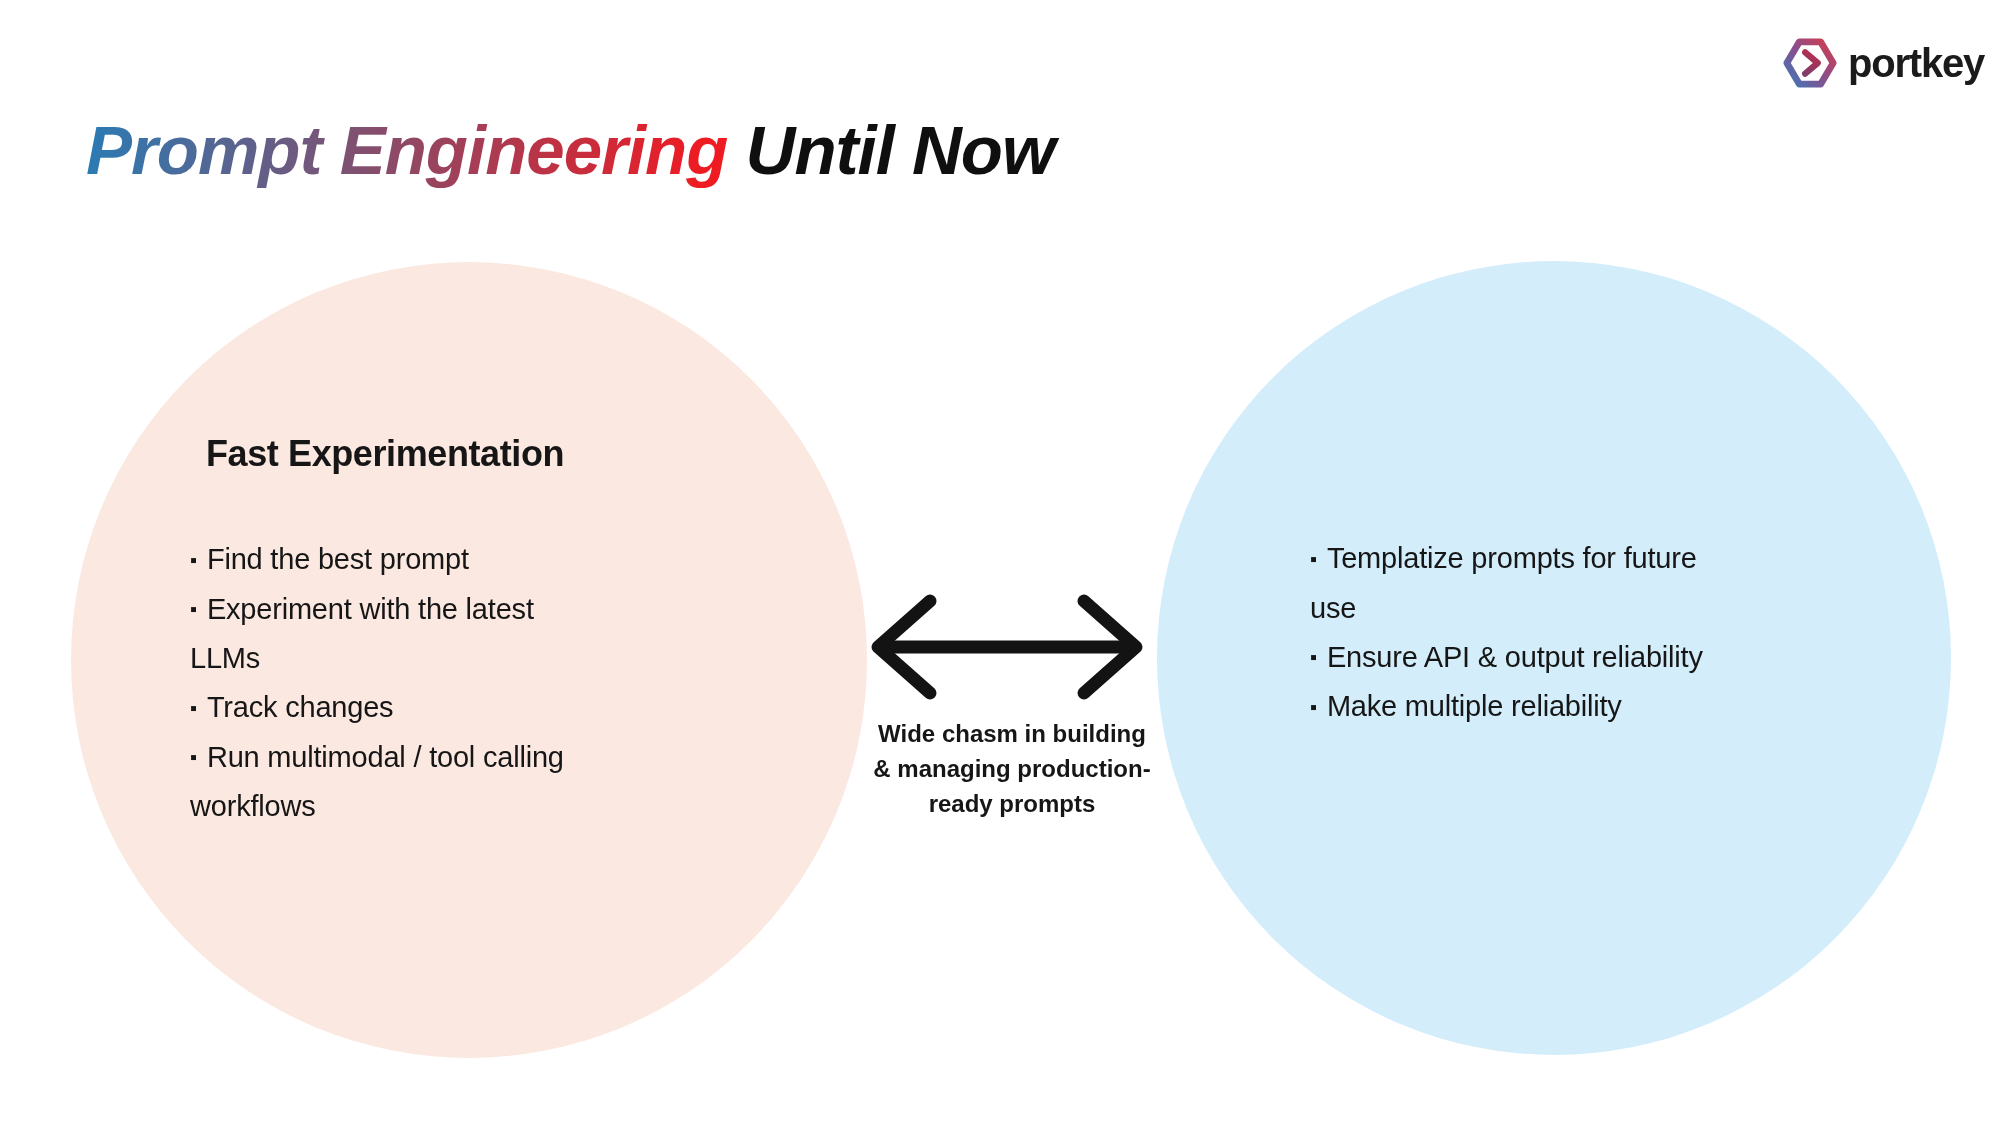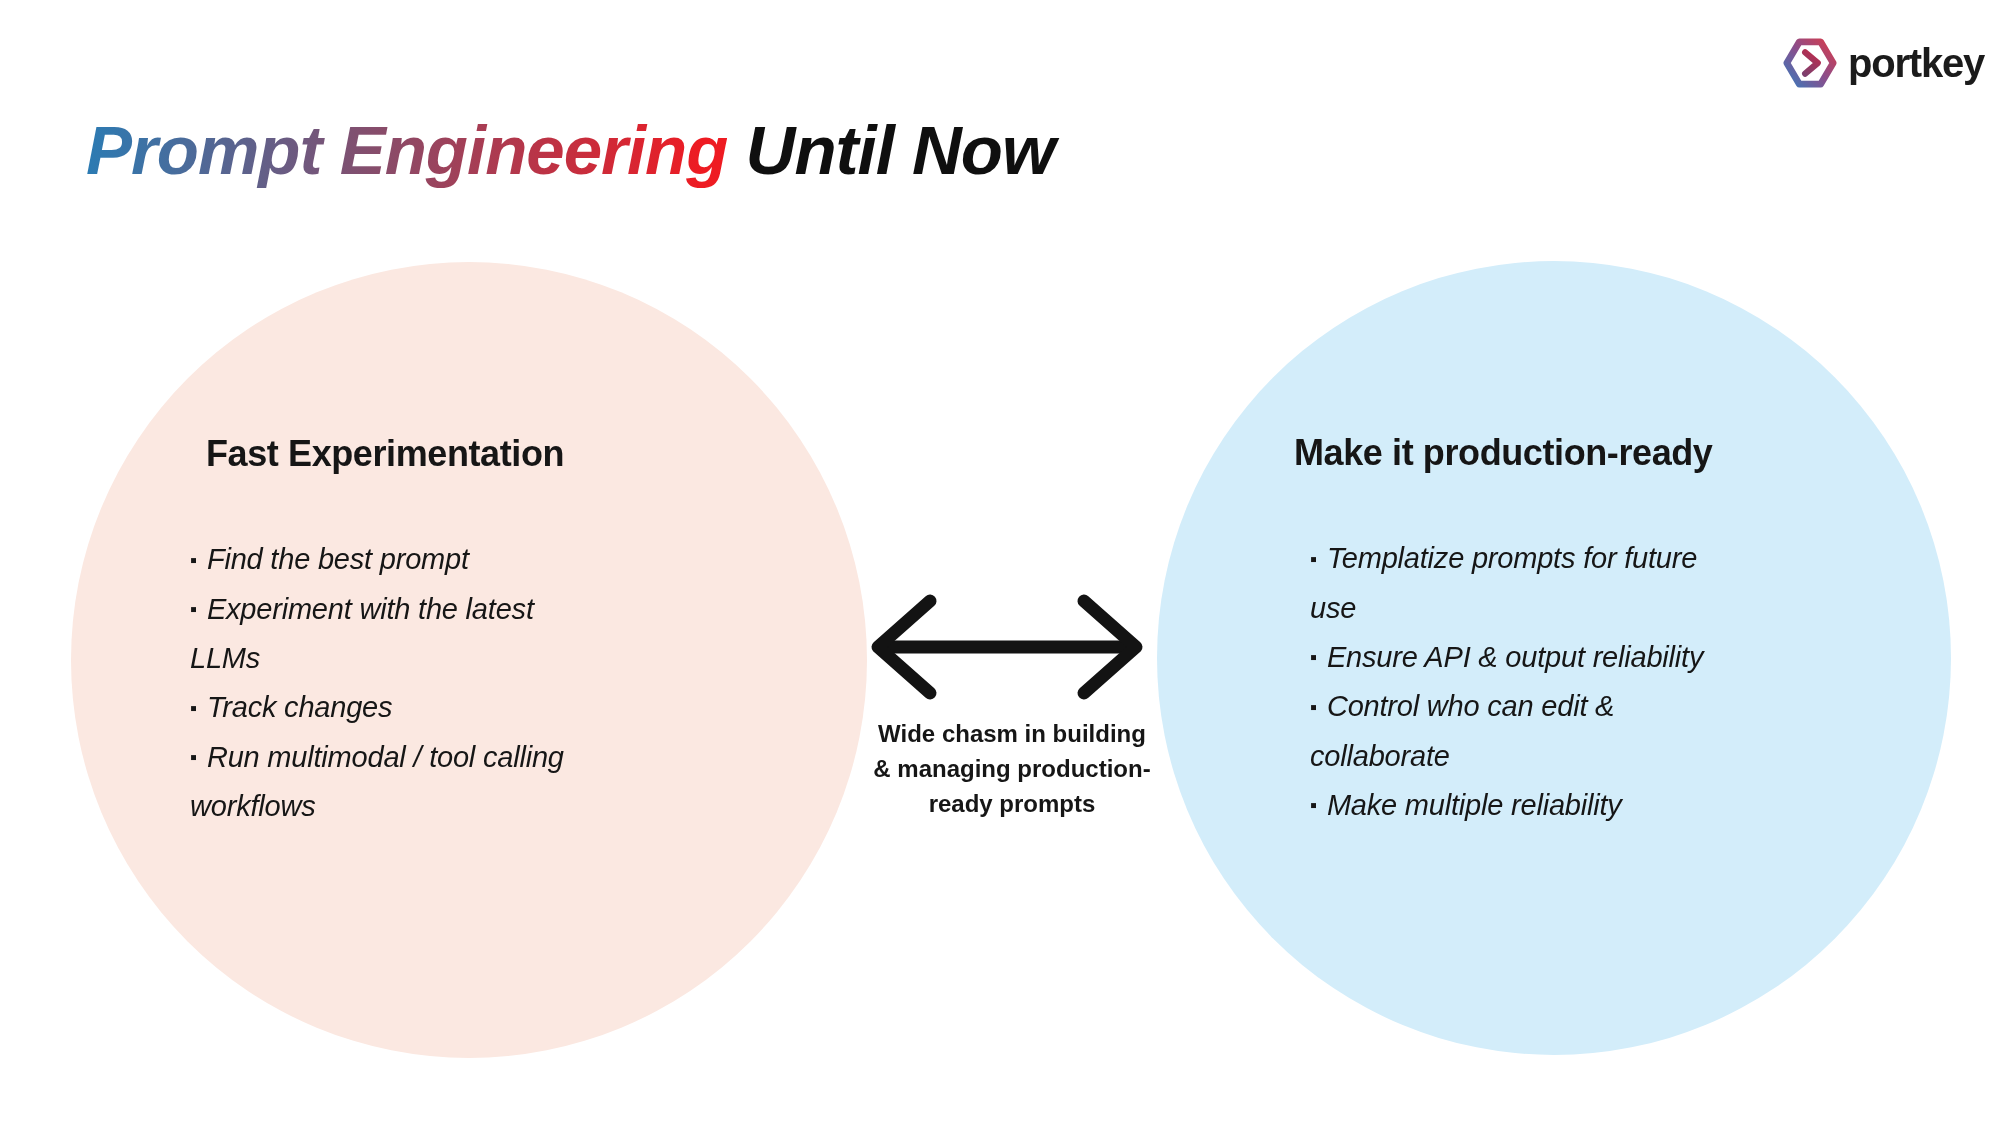--- a/index.html
+++ b/index.html
@@ -84,21 +84,21 @@
   .circle.right .circle-heading { left: 121px; }
   .bullets {
     position: absolute;
     top: 273px;
     font-size: 29px;
     line-height: 49px;
     letter-spacing: -0.2px;
   }
   .circle.left  .bullets { left: 119px; width: 565px; }
   .circle.right .bullets { left: 121px; width: 585px; margin-left: 32px; }
-  .bullet { white-space: pre-wrap; font-style: italic; }
+  .bullet { white-space: pre-wrap; }
   .bullet .glyph {
     font-size: 20px;
     margin-right: 10px;
     vertical-align: 0.12em;
   }
 
   
   .arrow-wrap {
     position: absolute;
     left: 864px;
@@ -163,27 +163,24 @@
       <div class="bullet"><span class="glyph">▪</span><span class="btxt">Find the best prompt</span></div>
       <div class="bullet"><span class="glyph">▪</span><span class="btxt">Experiment with the latest
 LLMs</span></div>
       <div class="bullet"><span class="glyph">▪</span><span class="btxt">Track changes</span></div>
       <div class="bullet"><span class="glyph">▪</span><span class="btxt">Run multimodal / tool calling
 workflows</span></div>
     </div>
   </div>
 
   <div class="circle right">
-    <div class="circle-heading">Make it production-ready</div>
     <div class="bullets">
       <div class="bullet"><span class="glyph">▪</span><span class="btxt">Templatize prompts for future
 use</span></div>
       <div class="bullet"><span class="glyph">▪</span><span class="btxt">Ensure API &amp; output reliability</span></div>
-      <div class="bullet"><span class="glyph">▪</span><span class="btxt">Control who can edit &amp;
-collaborate</span></div>
       <div class="bullet"><span class="glyph">▪</span><span class="btxt">Make multiple reliability</span></div>
     </div>
   </div>
 
   <svg class="arrow-wrap" viewBox="0 0 286 114">
     <line class="stroke" x1="16" y1="57" x2="270" y2="57"></line>
     <polyline class="stroke" points="66,11 14,57 66,103"></polyline>
     <polyline class="stroke" points="220,11 272,57 220,103"></polyline>
   </svg>
 

